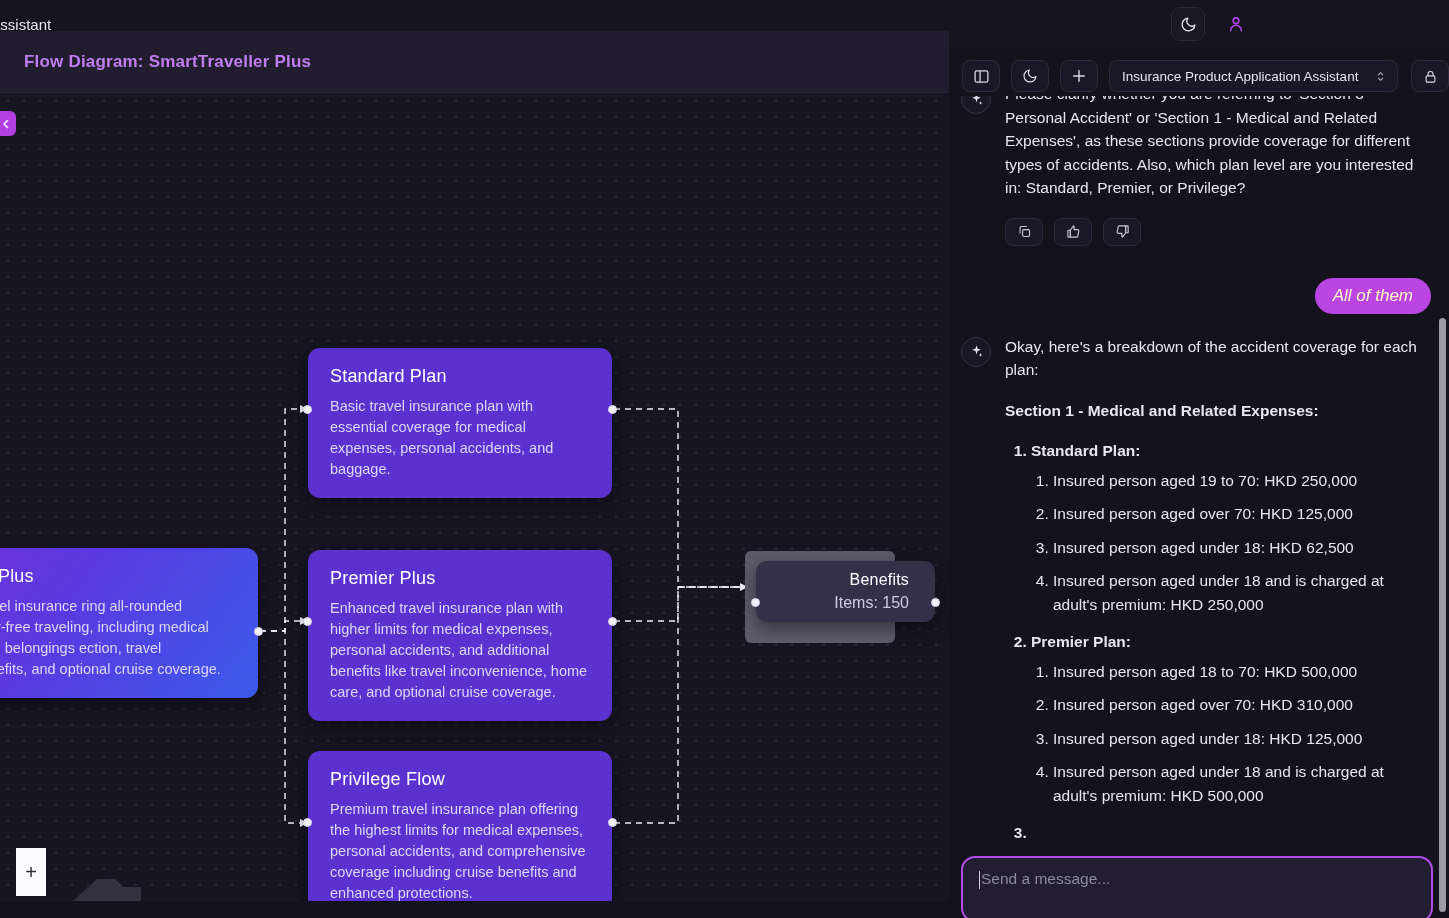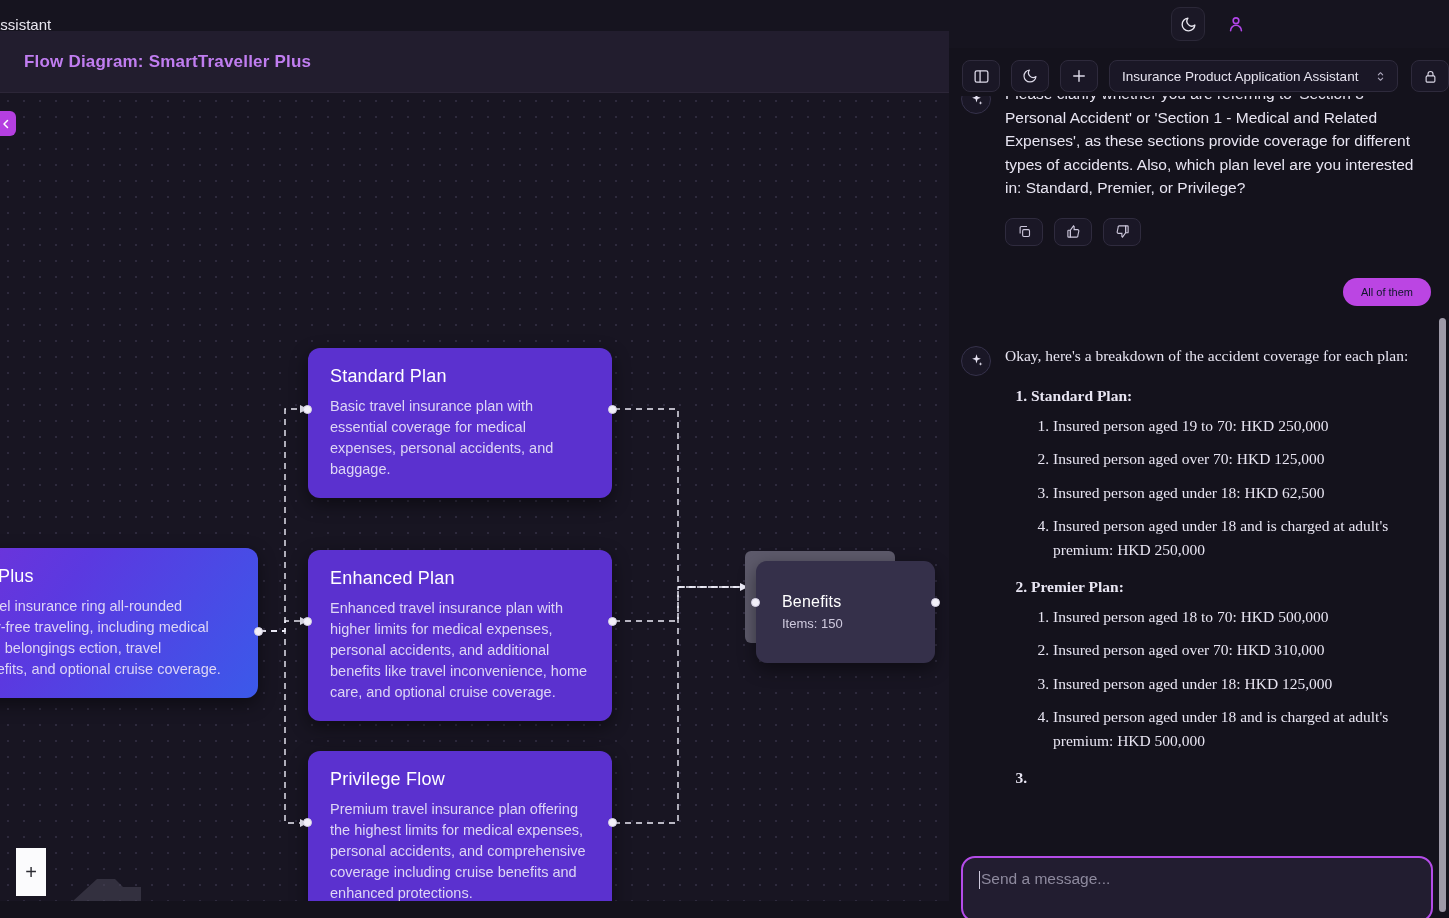--- a/index.html
+++ b/index.html
@@ -74,25 +74,25 @@
   .handle {
     position: absolute; width: 9px; height: 9px; border-radius: 50%;
     background: #f2f0f8; border: 1px solid #d8d4e6;
   }
 
   
   .group-box {
     position: absolute; background: #5d5a6b; border-radius: 6px;
   }
   .node.benefits {
-    background: #35304a; text-align: left; padding: 32px 26px;
+    background: #35304a; text-align: right; padding: 10px 26px;
     border-radius: 11px;
   }
   .node.benefits .node-title { font-size: 16px; margin-bottom: 5px; }
-  .node.benefits .node-sub { font-size: 13px; color: #cfcade; }
+  .node.benefits .node-sub { font-size: 16px; color: #cfcade; }
 
   svg.edges { position: absolute; left:0; top:0; width: 949px; height: 808px; pointer-events: none; }
 
   .zoom-ctl {
     position: absolute; left: 16px; bottom: 5px;
     width: 30px; height: 48px; background: #fbfbfd;
     display: flex; align-items: center; justify-content: center;
     color: #2b2b33; font-size: 20px;
   }
   .minimap {
@@ -135,22 +135,22 @@
   }
   .msg-body { flex: 1; font-size: 15.5px; line-height: 23.5px; color: #e8e5f2; }
   .msg-actions { display: flex; gap: 11px; margin-top: 18px; }
   .act-btn {
     width: 38px; height: 28px; border-radius: 8px;
     border: 1px solid #2f2b3e; background: #1a1726;
     display: flex; align-items: center; justify-content: center;
   }
   .user-row { display: flex; justify-content: flex-end; padding: 0 18px; }
   .user-bubble {
-    background: #bb45e3; color: #0f172a; font-size: 11px;
-    padding: 8px 18px; border-radius: 18px;
+    background: #bb45e3; color: #fef9c3; font-size: 17px;
+    padding: 8px 18px; border-radius: 18px; font-style: italic;
   }
   .bold-line { font-weight: bold; margin-top: 17px; }
   ol.lvl1 { list-style: decimal; margin: 17px 0 0 26px; }
   ol.lvl1 > li { margin-bottom: 5px; font-weight: bold; }
   ol.lvl2 { list-style: decimal; margin: 6px 0 14px 22px; font-weight: normal; }
   ol.lvl2 > li { margin-bottom: 10px; line-height: 23.5px; }
 
   .composer-wrap { position: absolute; left: 12px; bottom: -4px; width: 472px; }
   .composer {
     border: 2px solid #b44ce8; border-radius: 14px;
@@ -231,21 +231,21 @@
       </div>
 
       <div class="node plan" style="left:308px; top:255px; width:304px;">
         <div class="node-title">Standard Plan</div>
         <div class="node-desc">Basic travel insurance plan with essential coverage for medical expenses, personal accidents, and baggage.</div>
         <div class="handle" style="left:-5px; top:57px;"></div>
         <div class="handle" style="right:-5px; top:57px;"></div>
       </div>
 
       <div class="node plan" style="left:308px; top:457px; width:304px;">
-        <div class="node-title">Enhanced Plan</div>
+        <div class="node-title">Premier Plus</div>
         <div class="node-desc">Enhanced travel insurance plan with higher limits for medical expenses, personal accidents, and additional benefits like travel inconvenience, home care, and optional cruise coverage.</div>
         <div class="handle" style="left:-5px; top:67px;"></div>
         <div class="handle" style="right:-5px; top:67px;"></div>
       </div>
 
       <div class="node plan" style="left:308px; top:658px; width:304px;">
         <div class="node-title">Privilege Flow</div>
         <div class="node-desc">Premium travel insurance plan offering the highest limits for medical expenses, personal accidents, and comprehensive coverage including cruise benefits and enhanced protections.</div>
         <div class="handle" style="left:-5px; top:67px;"></div>
         <div class="handle" style="right:-5px; top:67px;"></div>
@@ -334,29 +334,30 @@
               </svg>
             </div>
           </div>
         </div>
       </div>
 
       <div class="user-row" style="margin-top:32px;">
         <div class="user-bubble">All of them</div>
       </div>
 
-      <div class="msg-row" style="margin-top:38px;font-family:Liberation Serif, serif;">
+      <div class="msg-row" style="margin-top:21px;">
         <div class="ai-avatar">
           <svg width="15" height="15" viewBox="0 0 24 24" fill="#e6e3f2">
             <path d="M12 2l1.7 5.6L19 9.3l-5.3 1.7L12 16.6l-1.7-5.6L5 9.3l5.3-1.7z"></path>
             <path d="M18.5 14.5l.7 2.2 2.3.8-2.3.7-.7 2.3-.8-2.3-2.2-.7 2.2-.8z"></path>
           </svg>
         </div>
         <div class="msg-body">
           <div>Okay, here's a breakdown of the accident coverage for each plan:</div>
+          <div class="bold-line">Section 1 - Medical and Related Expenses:</div>
 
           <ol class="lvl1">
             <li>
               <span>Standard Plan:</span>
               <ol class="lvl2">
                 <li>Insured person aged 19 to 70: HKD 250,000</li>
                 <li>Insured person aged over 70: HKD 125,000</li>
                 <li>Insured person aged under 18: HKD 62,500</li>
                 <li>Insured person aged under 18 and is charged at adult's premium: HKD 250,000</li>
               </ol>

